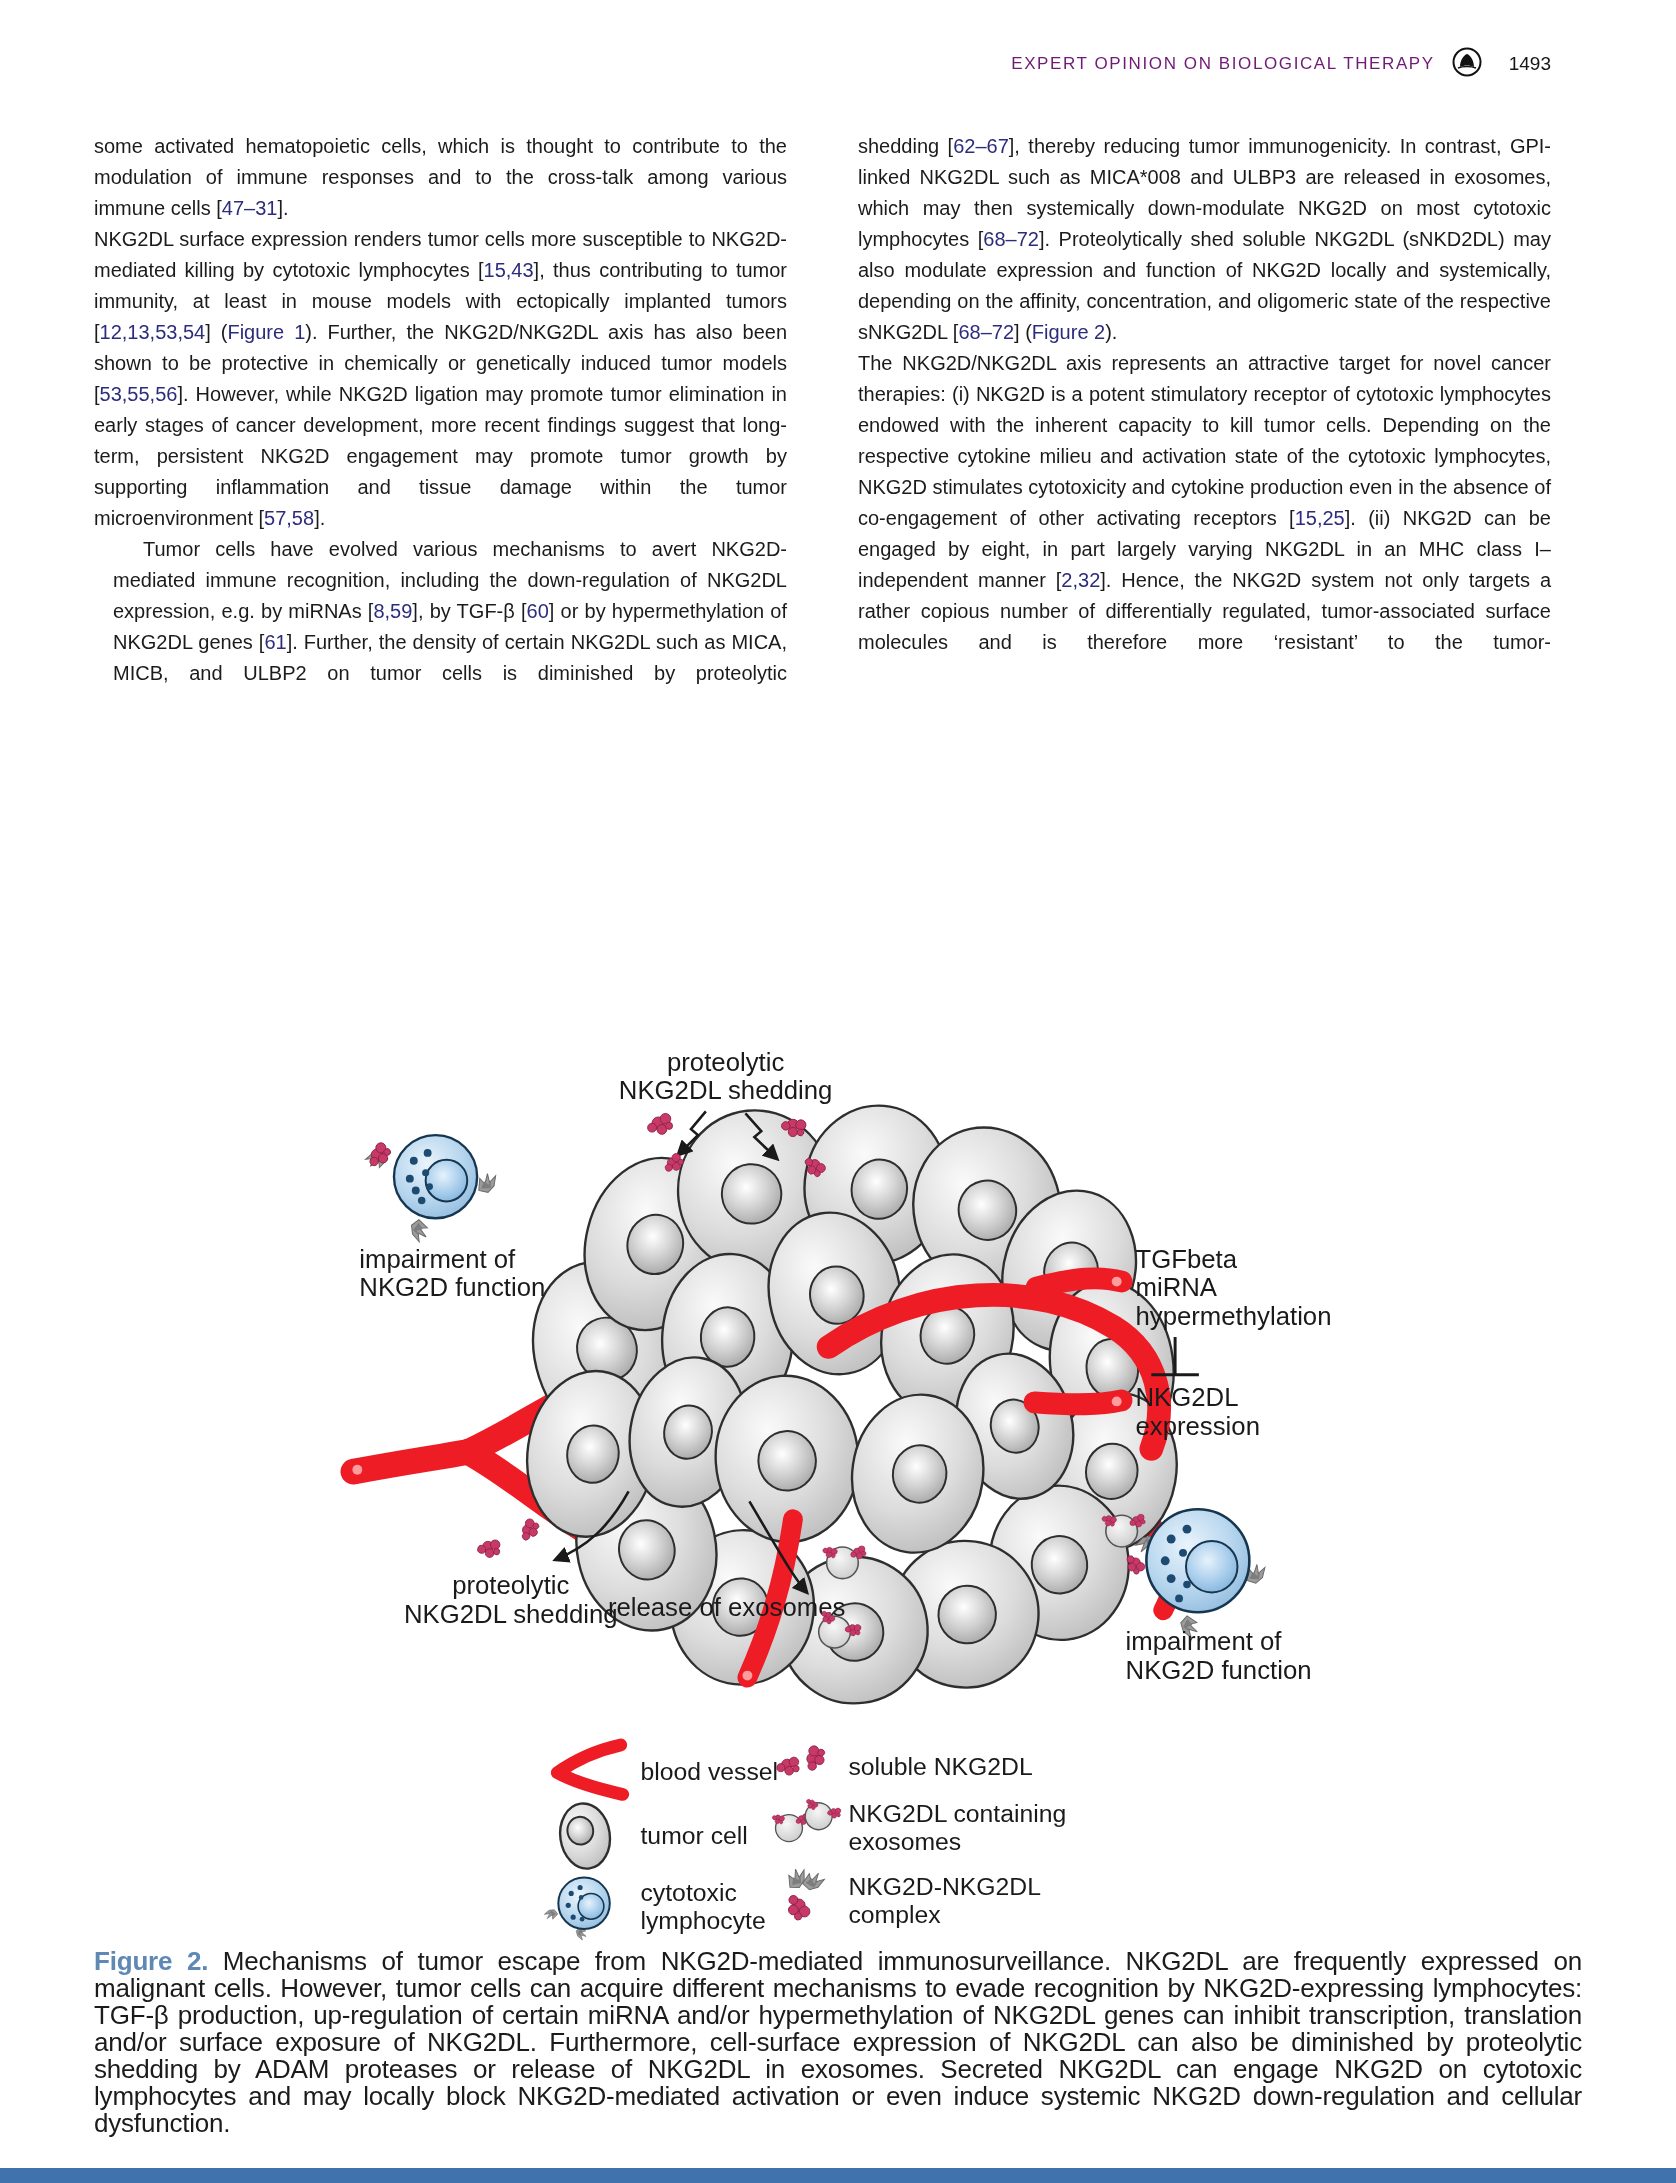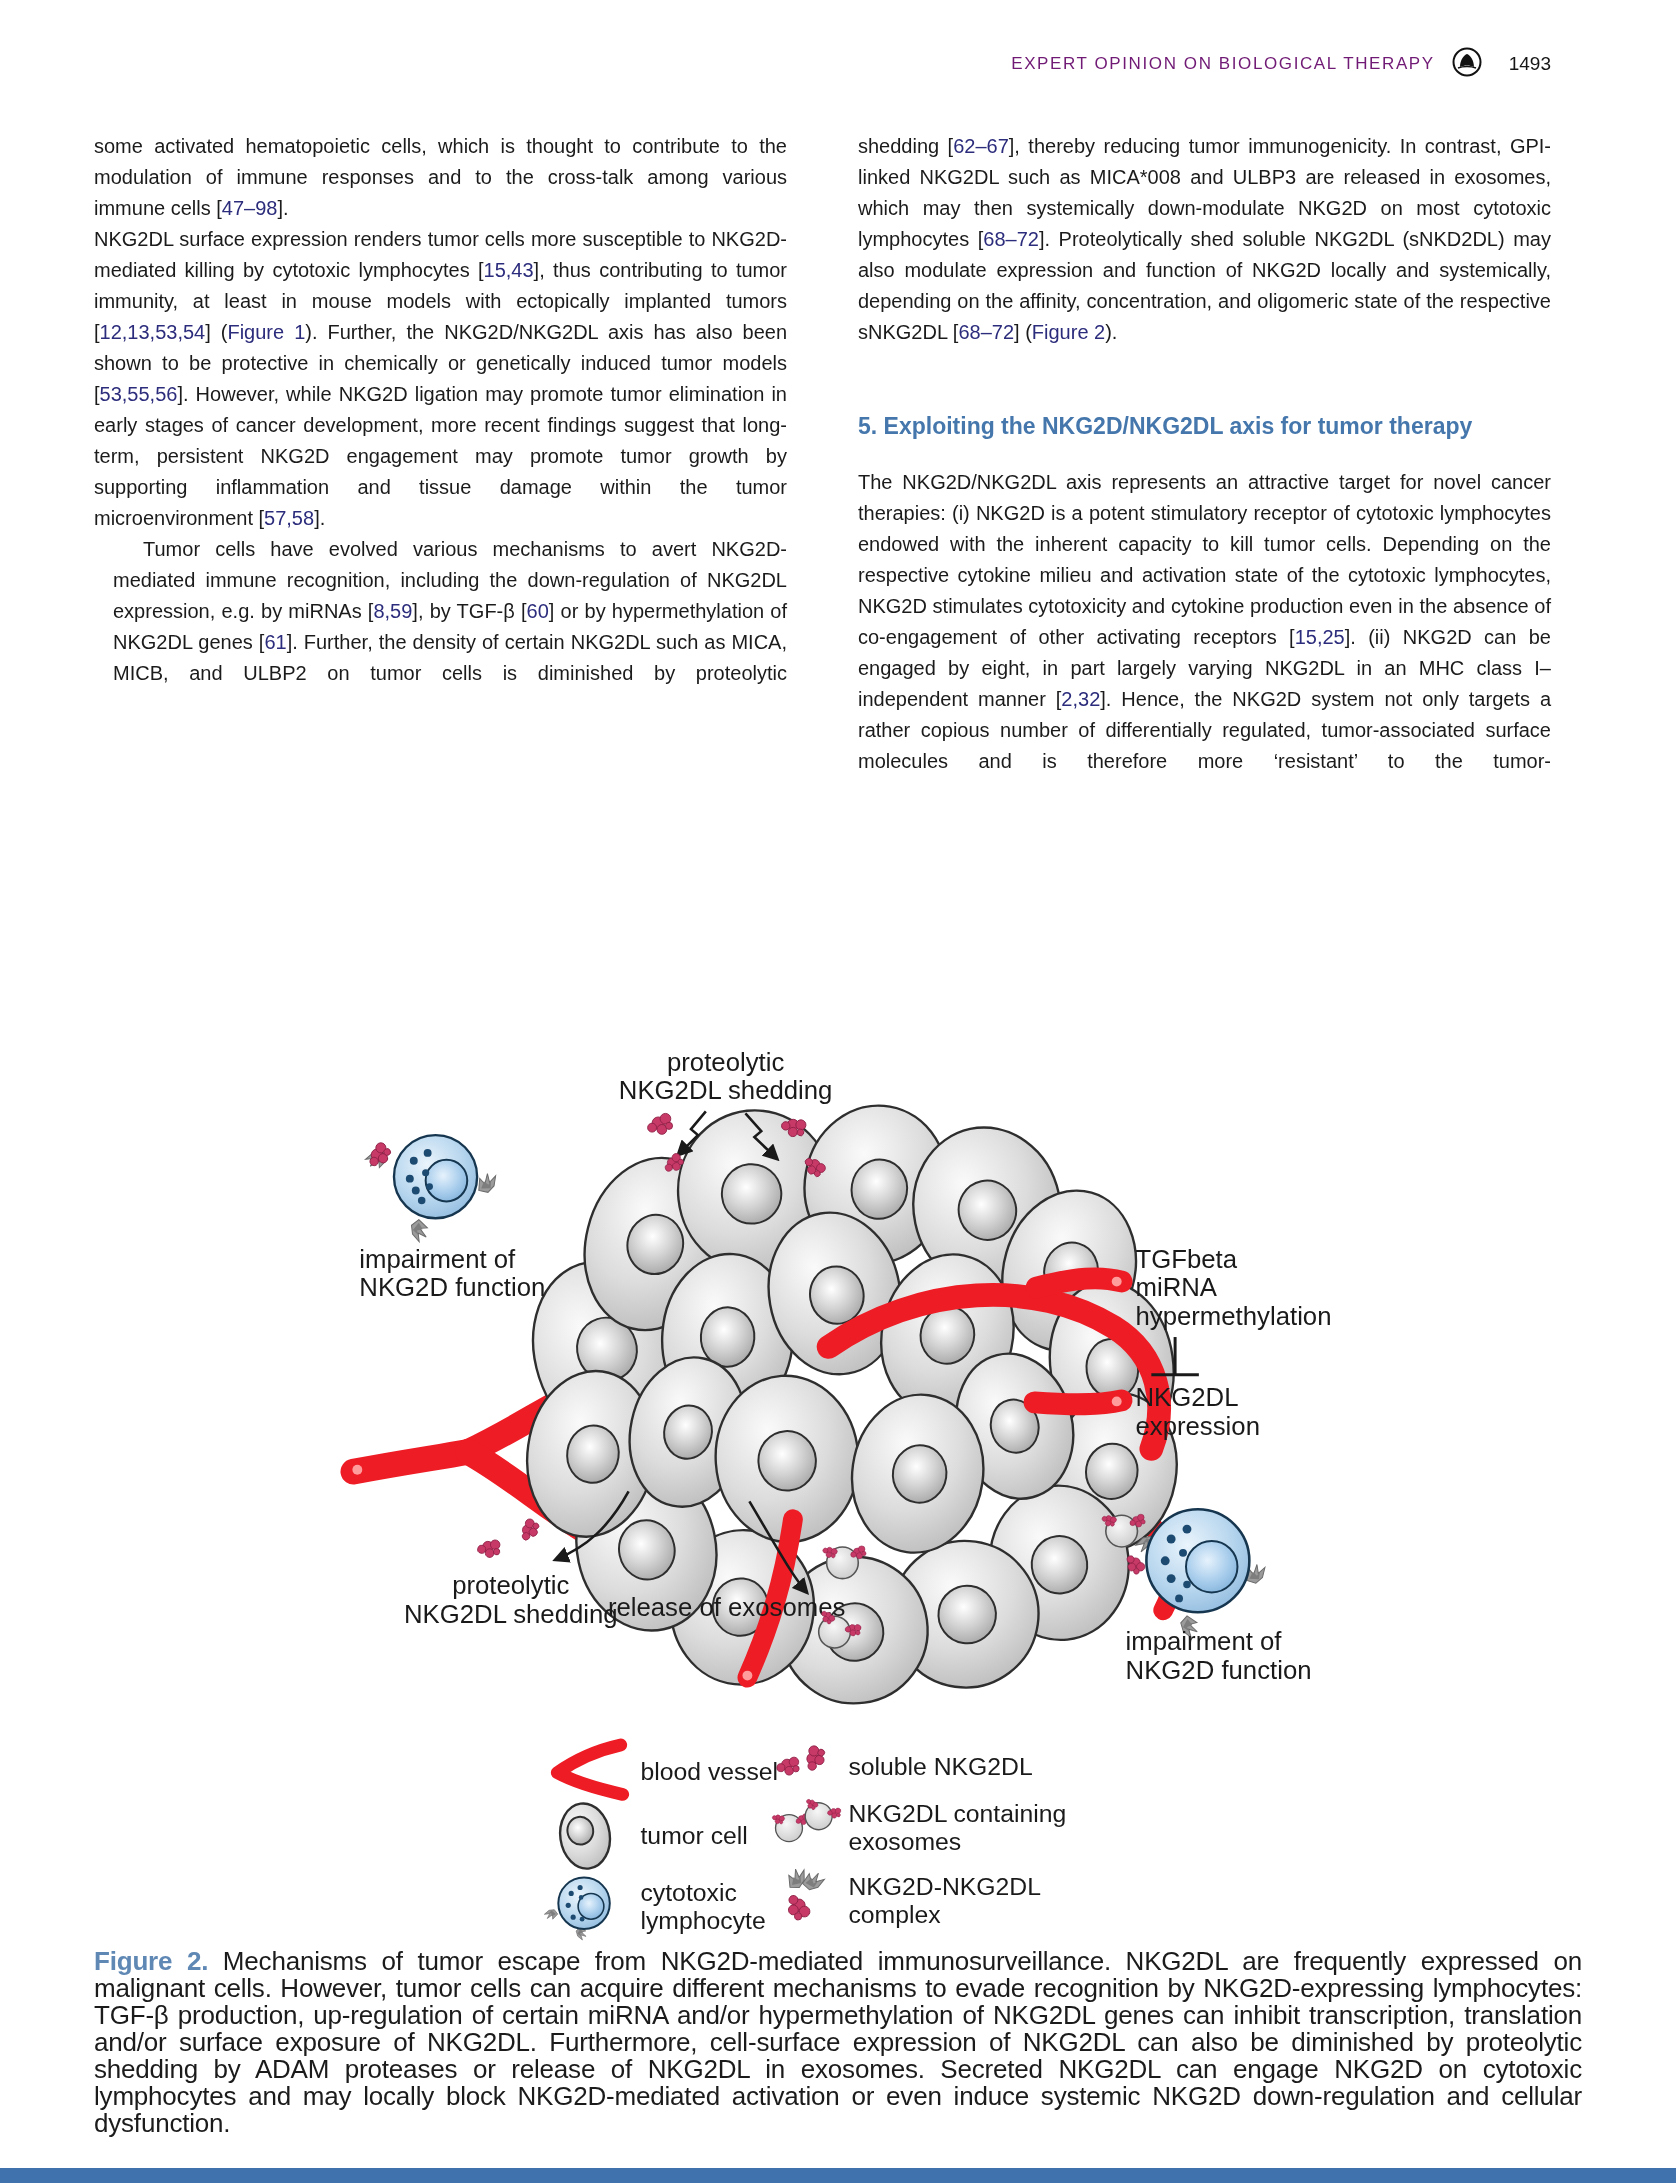--- a/index.html
+++ b/index.html
@@ -47,27 +47,26 @@
         <circle r="13.5" fill="none" stroke="#121212" stroke-width="2"></circle>
         <path d="M -7,5 C -7,-2 -3,-7 0,-8 C 3,-7 7,-2 7,5 C 3,3 -3,3 -7,5 Z" fill="#121212"></path>
         <path d="M -9,6 C -4,4 4,4 9,6" fill="none" stroke="#121212" stroke-width="1.6"></path>
       </svg>
     </span>
     <span class="pageno">1493</span>
   </div>
 
   <div class="cols">
     <div class="col">
-      <p class="body"><span>some activated hematopoietic cells, which is thought to contribute to the modulation of immune responses and to the cross-talk among various immune cells [</span><span class="ref">47–98</span><span>].</span></p>
+      <p class="body"><span>some activated hematopoietic cells, which is thought to contribute to the modulation of immune responses and to the cross-talk among various immune cells [</span><span class="ref">47–31</span><span>].</span></p>
       <p class="body"><span>NKG2DL surface expression renders tumor cells more susceptible to NKG2D-mediated killing by cytotoxic lymphocytes [</span><span class="ref">15,43</span><span>], thus contributing to tumor immunity, at least in mouse models with ectopically implanted tumors [</span><span class="ref">12,13,53,54</span><span>] (</span><span class="ref">Figure 1</span><span>). Further, the NKG2D/NKG2DL axis has also been shown to be protective in chemically or genetically induced tumor models [</span><span class="ref">53,55,56</span><span>]. However, while NKG2D ligation may promote tumor elimination in early stages of cancer development, more recent findings suggest that long-term, persistent NKG2D engagement may promote tumor growth by supporting inflammation and tissue damage within the tumor microenvironment [</span><span class="ref">57,58</span><span>].</span></p>
       <p class="body indent contb"><span>Tumor cells have evolved various mechanisms to avert NKG2D-mediated immune recognition, including the down-regulation of NKG2DL expression, e.g. by miRNAs [</span><span class="ref">8,59</span><span>], by TGF-β [</span><span class="ref">60</span><span>] or by hypermethylation of NKG2DL genes [</span><span class="ref">61</span><span>]. Further, the density of certain NKG2DL such as MICA, MICB, and ULBP2 on tumor cells is diminished by proteolytic</span></p>
     </div>
     <div class="col">
       <p class="body"><span>shedding [</span><span class="ref">62–67</span><span>], thereby reducing tumor immunogenicity. In contrast, GPI-linked NKG2DL such as MICA*008 and ULBP3 are released in exosomes, which may then systemically down-modulate NKG2D on most cytotoxic lymphocytes [</span><span class="ref">68–72</span><span>]. Proteolytically shed soluble NKG2DL (sNKD2DL) may also modulate expression and function of NKG2D locally and systemically, depending on the affinity, concentration, and oligomeric state of the respective sNKG2DL [</span><span class="ref">68–72</span><span>] (</span><span class="ref">Figure 2</span><span>).</span></p>
-      <h2 class="sec">5.  Exploiting the NKG2D/NKG2DL axis for tumor therapy</h2>
       <p class="body contb"><span>The NKG2D/NKG2DL axis represents an attractive target for novel cancer therapies: (i) NKG2D is a potent stimulatory receptor of cytotoxic lymphocytes endowed with the inherent capacity to kill tumor cells. Depending on the respective cytokine milieu and activation state of the cytotoxic lymphocytes, NKG2D stimulates cytotoxicity and cytokine production even in the absence of co-engagement of other activating receptors [</span><span class="ref">15,25</span><span>]. (ii) NKG2D can be engaged by eight, in part largely varying NKG2DL in an MHC class I–independent manner [</span><span class="ref">2,32</span><span>]. Hence, the NKG2D system not only targets a rather copious number of differentially regulated, tumor-associated surface molecules and is therefore more ‘resistant’ to the tumor-</span></p>
     </div>
   </div>
 
   <figure class="fig">
     <svg width="1488" height="903" viewBox="0 0 1503 912">
       <defs>
         <radialGradient id="cg" cx="38%" cy="32%" r="78%">
           <stop offset="0%" stop-color="#fafafa"></stop>
             <stop offset="55%" stop-color="#dcdcdc"></stop>

